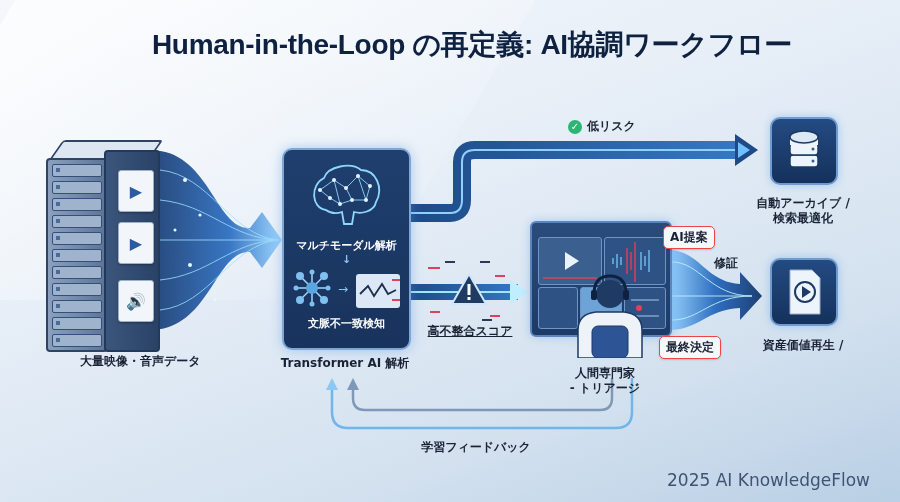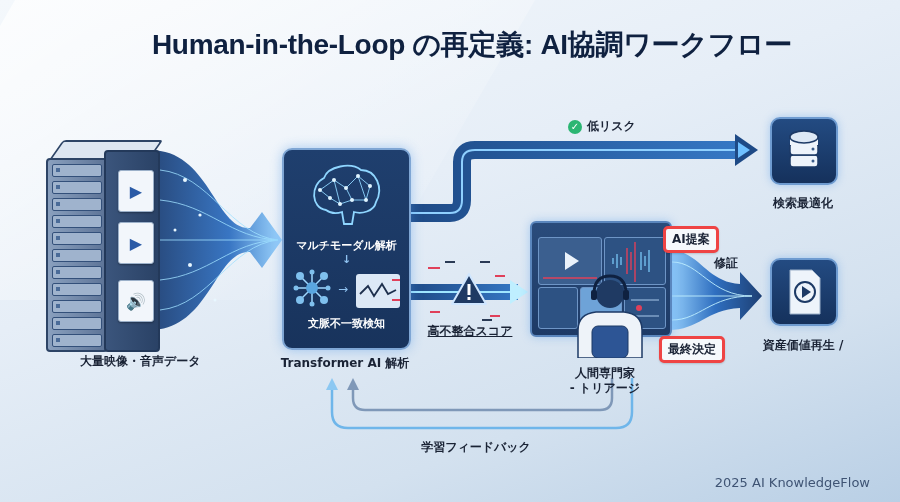--- a/index.html
+++ b/index.html
@@ -68,31 +68,31 @@
   .screen {
     position:absolute; left:530px; top:221px; width:138px; height:112px;
     background:linear-gradient(180deg,#2a4c7c,#1d3a66);
     border:2px solid #5a86bd; border-radius:6px; box-shadow:0 0 10px rgba(80,150,230,0.4);
   }
   .dots { position:absolute; left:8px; top:5px; }
   .dots i { display:inline-block; width:5px; height:5px; border-radius:50%; margin-right:3px; }
   .pane { position:absolute; background:#2d5283; border:1px solid #6e95c6; border-radius:3px; }
   .person { position:absolute; left:570px; top:268px; width:80px; height:90px; }
   .bubble {
-    position:absolute; background:#f6f9fc; border:3px solid #ef4444; border-radius:5px;
+    position:absolute; background:#f6f9fc; border:1px solid #ef4444; border-radius:5px;
     padding:2px 6px; font-size:12px; font-weight:bold; color:#1a2335;
     box-shadow:0 1px 2px rgba(0,0,0,0.15);
   }
   .outicon {
     position:absolute; width:64px; height:64px;
     background:linear-gradient(180deg,#234b82,#15315c);
     border:2px solid #6e9bd0; border-radius:10px;
     box-shadow:0 0 8px rgba(80,150,230,0.4);
   }
-  .footer { position:absolute; right:30px; bottom:12px; font-size:13px; color:#3f5474;margin-left:22px; }
+  .footer { position:absolute; right:30px; bottom:12px; font-size:17px; color:#3f5474;margin-left:22px; }
   .checkrow { position:absolute; left:568px; top:118px; display:flex; align-items:center; gap:5px; font-size:12px; font-weight:bold; color:#1a2335; }
   .check {
     width:14px; height:14px; border-radius:50%; background:#2bb673; color:#fff;
     font-size:10px; line-height:14px; text-align:center;
   }
 </style>
 </head>
 <body>
 
 <div class="bg-facet"></div>
@@ -272,20 +272,21 @@
       <rect x="18" y="24" width="28" height="12" rx="3"></rect>
       <ellipse cx="32" cy="18" rx="14" ry="6"></ellipse>
       <rect x="18" y="18" width="28" height="8" stroke="none"></rect>
       <ellipse cx="32" cy="18" rx="14" ry="6" fill="#dde8f5"></ellipse>
     </g>
     <circle cx="41" cy="30" r="1.5" fill="#3a5c8a"></circle>
       <circle cx="41" cy="42" r="1.5" fill="#3a5c8a"></circle>
   </svg>
 </div>
 <div class="label" style="left:738px;top:196px;width:130px;">
+  <div>自動アーカイブ /</div>
   <div>検索最適化</div>
 </div>
 
 <svg class="warn" viewBox="0 0 38 34">
   <polygon points="19,2 36,32 2,32" fill="#1f3a63" stroke="#cfe6ff" stroke-width="2" stroke-linejoin="round"></polygon>
   <rect x="17.5" y="12" width="3" height="11" fill="#fff"></rect>
   <rect x="17.5" y="25" width="3" height="3" fill="#fff"></rect>
 </svg>
 <div class="label" style="left:425px;top:324px;width:90px;text-decoration:underline;">高不整合スコア</div>
 

